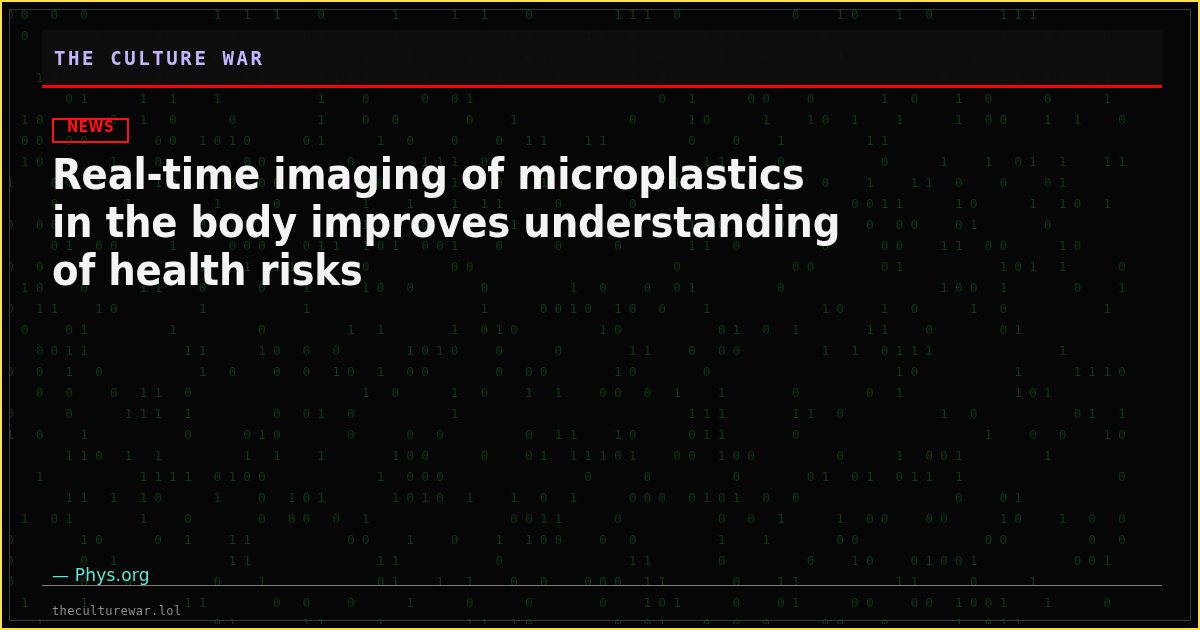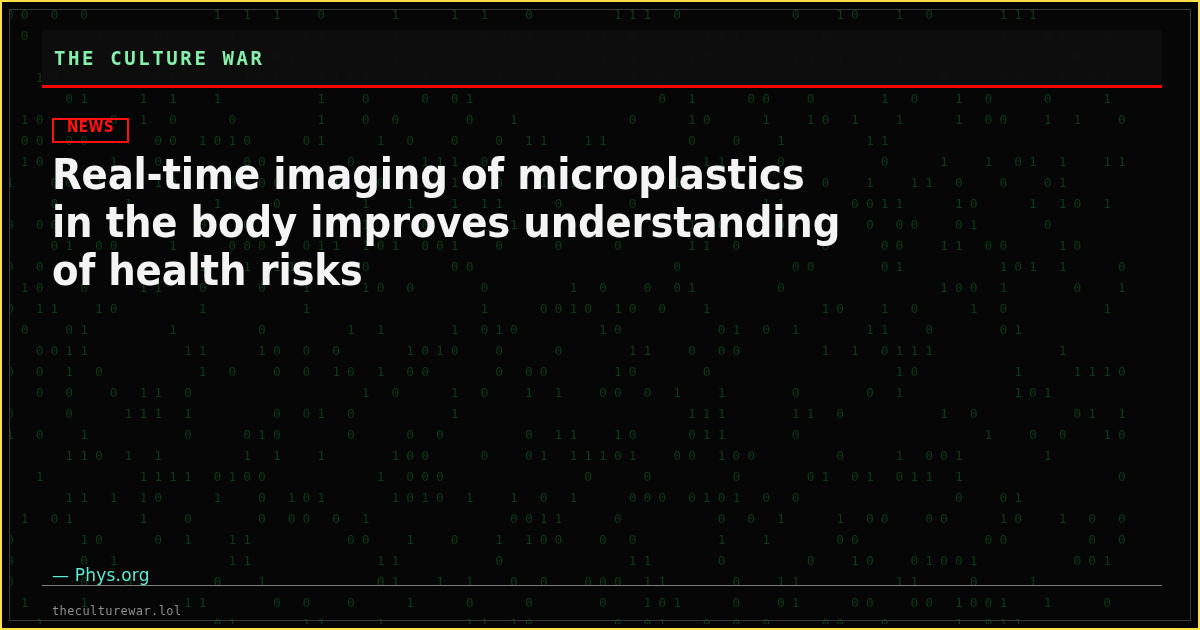--- a/index.html
+++ b/index.html
@@ -70,21 +70,21 @@
     height: 58px;
     background: rgba(14,14,14,0.92);
     border-bottom: 3px solid #ff0000;
     display: flex;
     align-items: center;
   }
   .brand-title {
     font-family: "DejaVu Sans Mono", "Liberation Mono", monospace;
     font-size: 19px;
     font-weight: bold;
-    color: #86efac;
+    color: #c4b5fd;
     letter-spacing: 2.6px;
     padding-left: 12px;
   }
 
   
   .badge-row {
     position: absolute;
     left: 42px;
     top: 100px;
   }

